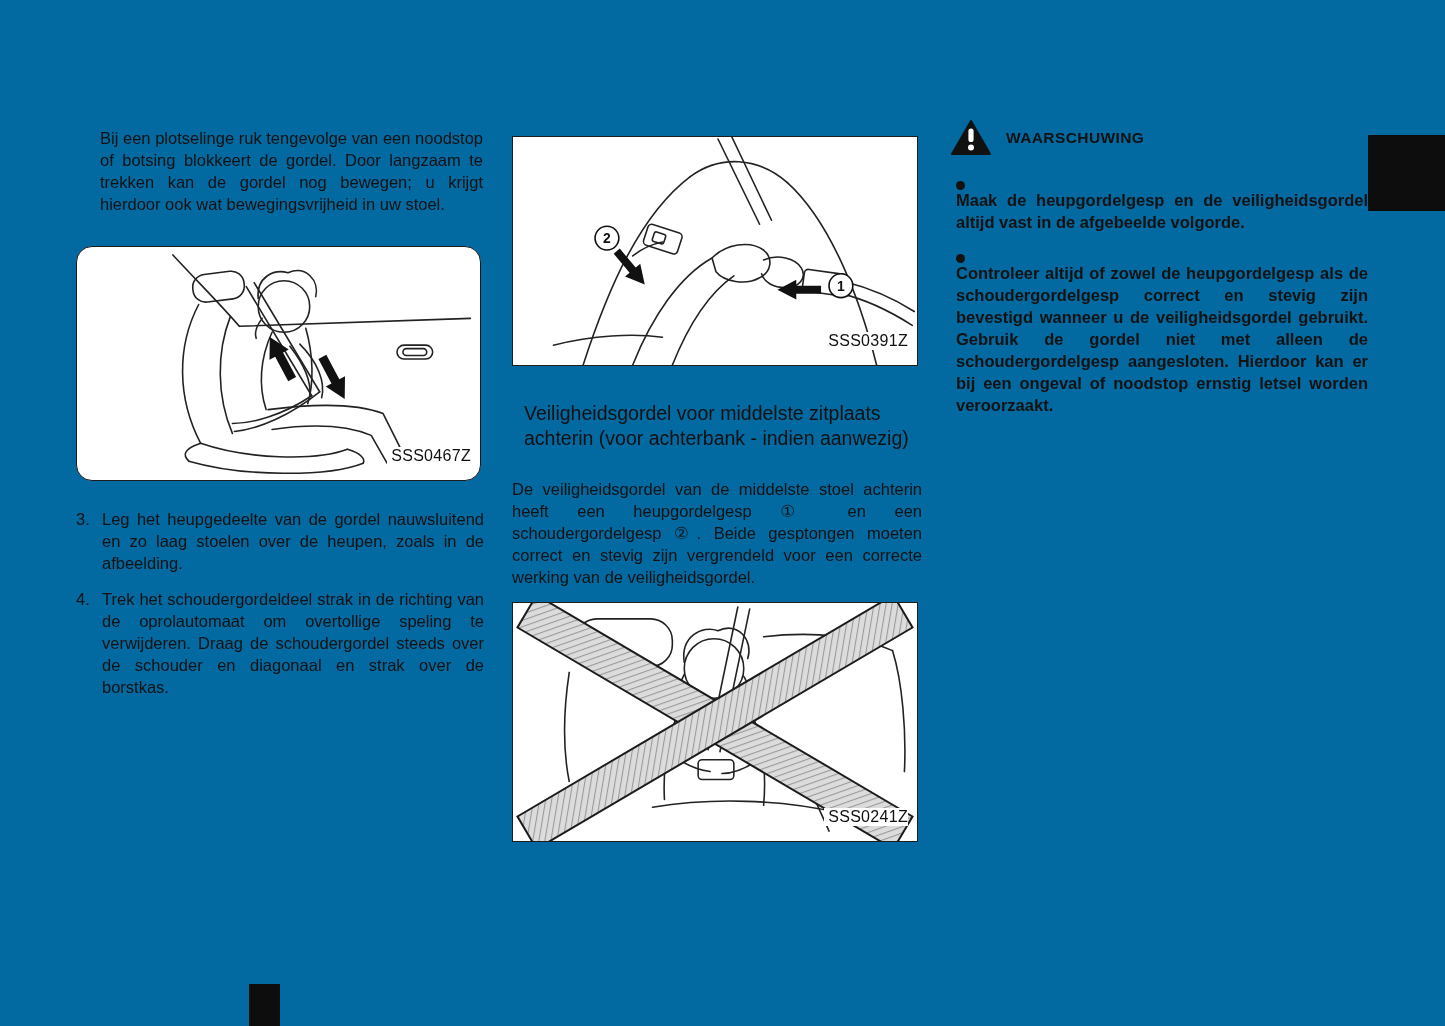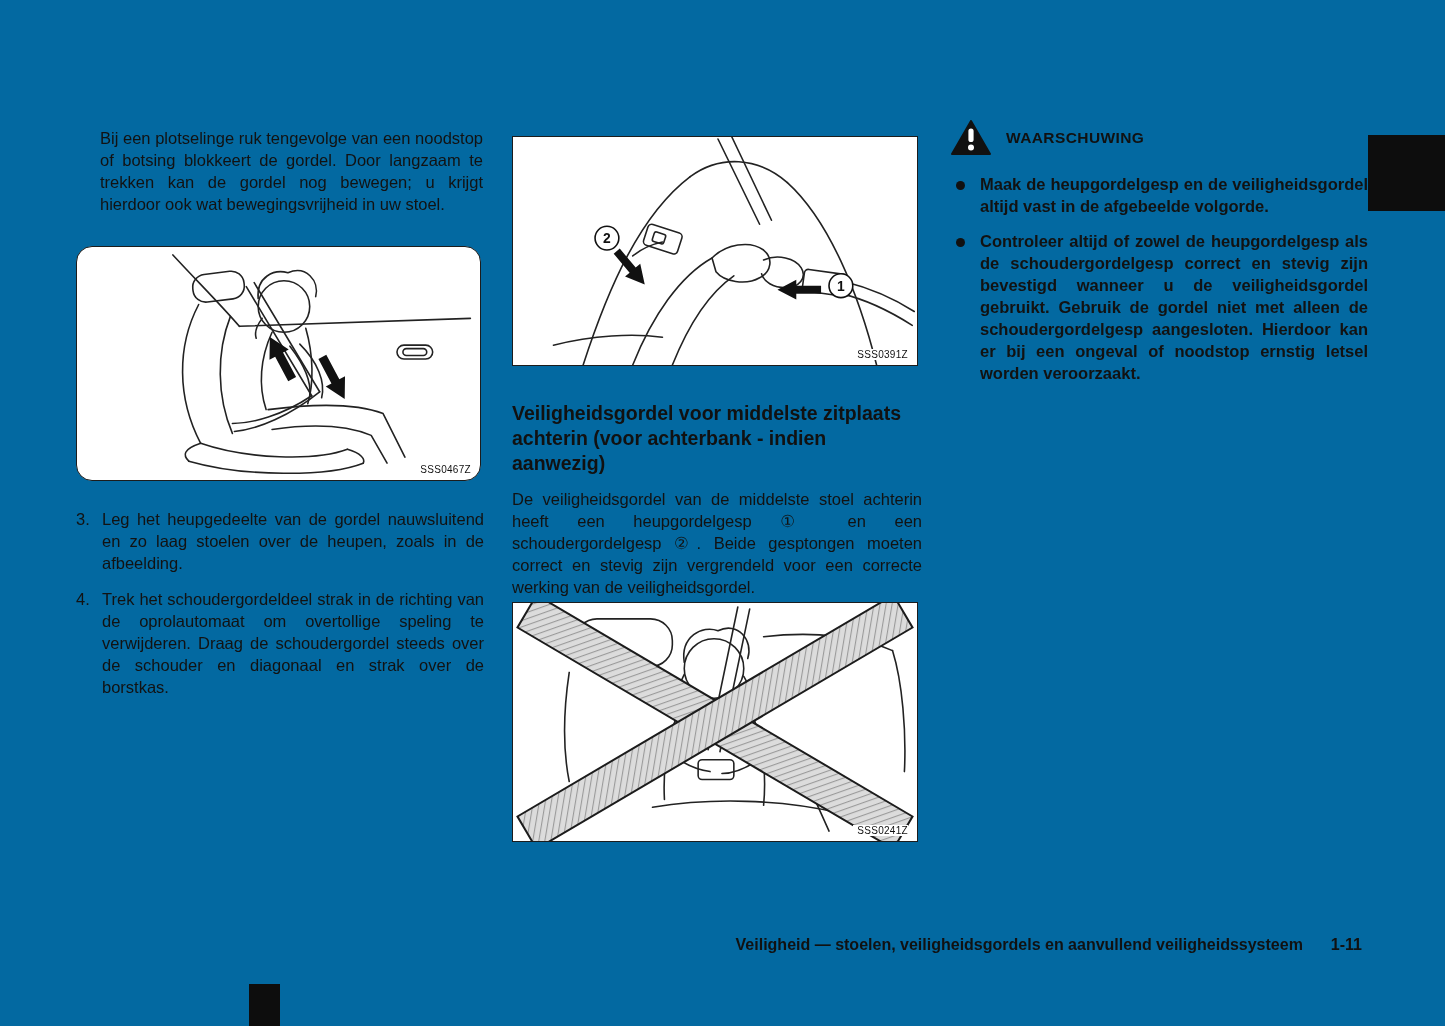--- a/index.html
+++ b/index.html
@@ -4,35 +4,35 @@
 <style>
   * { margin:0; padding:0; box-sizing:border-box; }
   html,body { background:#ffffff; }
   body { font-family:"Liberation Sans", sans-serif; color:#121212; }
   .page { position:relative; width:1445px; height:1026px; background:#0369a1; overflow:hidden; }
 
   .txt { position:absolute; font-size:16.5px; line-height:1.33; text-align:justify; color:#121212; }
 
   .figure { position:absolute; border:1.6px solid #1c1c1c; background:#fff; }
   .fig-svg { position:absolute; inset:0; width:100%; height:100%; }
-  .fig-label { position:absolute; right:9px; bottom:5px; font-size:10px; letter-spacing:.3px; color:#111; background:#fff; padding-left:4px; }
+  .fig-label { position:absolute; right:9px; bottom:15px; font-size:16px; letter-spacing:.3px; color:#111; background:#fff; padding-left:4px; }
   .sketch { stroke:#222; stroke-width:1.6; fill:none; stroke-linecap:round; stroke-linejoin:round; }
   svg text { font-family:"Liberation Sans", sans-serif; font-weight:bold; }
 
   .steps { position:absolute; left:76px; top:509px; width:408px; }
   .step { display:flex; margin-bottom:14px; }
   .step-num { flex:none; width:26px; font-size:16.5px; line-height:1.33; }
   .step-text { flex:1; font-size:16.5px; line-height:1.33; text-align:justify; }
 
-  .heading { position:absolute; left:512px; top:401px; width:412px; font-size:19.5px; line-height:1.28; font-weight:bold; color:#111; }
+  .heading { position:absolute; left:524px; top:401px; width:412px; font-size:19.5px; line-height:1.28; font-weight:normal; color:#111; }
 
   .warn-head { position:absolute; left:951px; top:120px; display:flex; align-items:center; gap:15px; }
   .warn-title { font-size:15.5px; font-weight:bold; letter-spacing:.4px; color:#111;text-align:right; }
   .bullets { position:absolute; left:956px; top:174px; width:412px; }
-  .bullet { display:flex; margin-bottom:13px; }
+  .bullet { display:flex; margin-bottom:13px;flex-direction:column; }
   .dot { flex:none; width:9px; height:9px; border-radius:50%; background:#111; margin:7px 15px 0 0; }
   .bullet-text { flex:1; font-size:16.5px; line-height:1.33; text-align:justify; font-weight:bold; color:#121212; }
 
   .tab-marker { position:absolute; left:1368px; top:135px; width:77px; height:76px; background:#0d0d0d; }
   .reg-mark { position:absolute; left:249px; top:984px; width:31px; height:42px; background:#0d0d0d; }
 
   .footer { position:absolute; left:480px; top:936px; width:882px; text-align:right; font-size:16px; font-weight:bold; color:#111; }
   .footer .pgnum { margin-left:28px; }
 </style>
 </head>
@@ -122,21 +122,21 @@
       <text x="330" y="155" text-anchor="middle" font-size="14" fill="#111">1</text>
       <g transform="translate(288,154) rotate(-90)">
         <path d="M0,-22 L10,-3 L4,-3 L4,22 L-4,22 L-4,-3 L-10,-3 Z" fill="#111"></path>
       </g>
     </svg>
     <span class="fig-label">SSS0391Z</span>
   </div>
 
   <h2 class="heading">Veiligheidsgordel voor middelste zitplaats achterin (voor achterbank - indien aanwezig)</h2>
 
-  <p class="txt" style="left:512px; top:489px; width:410px;">De veiligheidsgordel van de middelste stoel achterin heeft een heupgordelgesp ① en een schoudergordelgesp ②. Beide gesptongen moeten correct en stevig zijn vergrendeld voor een correcte werking van de veiligheidsgordel.</p>
+  <p class="txt" style="left:512px; top:479px; width:410px;">De veiligheidsgordel van de middelste stoel achterin heeft een heupgordelgesp ① en een schoudergordelgesp ②. Beide gesptongen moeten correct en stevig zijn vergrendeld voor een correcte werking van de veiligheidsgordel.</p>
 
   <div class="figure" style="left:512px; top:602px; width:406px; height:240px;">
     <svg class="fig-svg" viewBox="0 0 406 240">
       <defs>
         <pattern id="hatch" width="6" height="6" patternUnits="userSpaceOnUse" patternTransform="rotate(40)">
           <rect width="6" height="6" fill="#dcdcdc"></rect>
           <line x1="0" y1="0" x2="0" y2="6" stroke="#9a9a9a" stroke-width="2.2"></line>
         </pattern>
       </defs>
       <g class="sketch">
@@ -186,17 +186,14 @@
     </div>
     <div class="bullet">
       <span class="dot"></span>
       <span class="bullet-text">Controleer altijd of zowel de heupgordelgesp als de schoudergordelgesp correct en stevig zijn bevestigd wanneer u de veiligheidsgordel gebruikt. Gebruik de gordel niet met alleen de schoudergordelgesp aangesloten. Hierdoor kan er bij een ongeval of noodstop ernstig letsel worden veroorzaakt.</span>
     </div>
   </div>
 
   <div class="tab-marker"></div>
   <div class="reg-mark"></div>
 
-  <div class="footer">
-    <span>Veiligheid — stoelen, veiligheidsgordels en aanvullend veiligheidssysteem</span><span class="pgnum">1-11</span>
-  </div>
 
 </div>
 
 </body></html>

